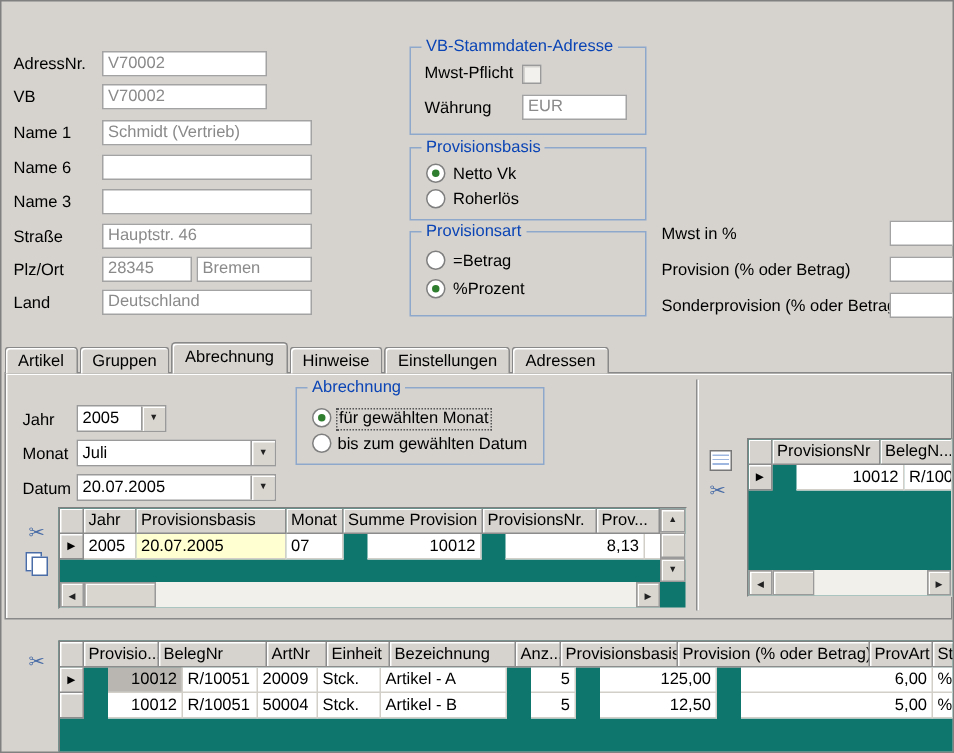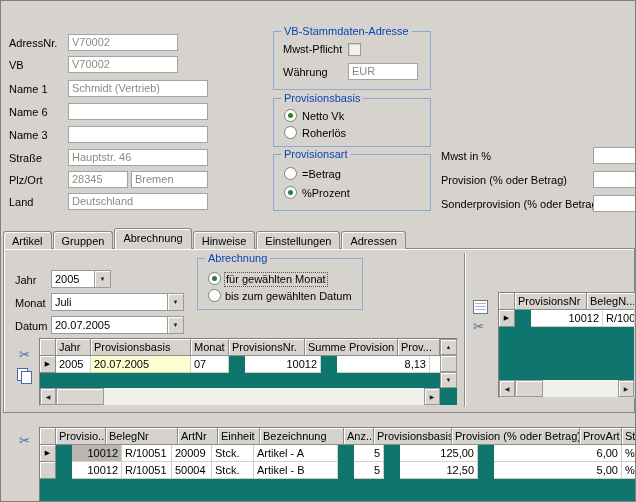--- a/index.html
+++ b/index.html
@@ -157,22 +157,22 @@
 
   <span class="scissors" style="left:18px;top:346px;z-index:2">✂</span>
   <span class="copy-icon" style="left:14px;top:366px;z-index:2"></span>
 
   <div class="gridbox" style="left:38px;top:337px;width:419px;height:68px;z-index:2">
     <div class="grow">
       <div class="gsel" style="width:16px"></div>
       <div class="gh" style="width:35px">Jahr</div>
       <div class="gh" style="width:100px">Provisionsbasis</div>
       <div class="gh" style="width:38px">Monat</div>
+      <div class="gh" style="width:93px">Summe Provision</div>
       <div class="gh" style="width:76px">ProvisionsNr.</div>
-      <div class="gh" style="width:93px">Summe Provision</div>
       <div class="gh" style="width:42px">Prov...</div>
     </div>
     <div class="grow">
       <div class="gsel" style="width:16px">
           <span>▶</span>
         </div>
       <div class="gc" style="width:35px">2005</div>
       <div class="gc focuscell" style="width:100px">20.07.2005</div>
       <div class="gc" style="width:38px">07</div>
       <div class="gc num" style="width:76px">10012</div>

